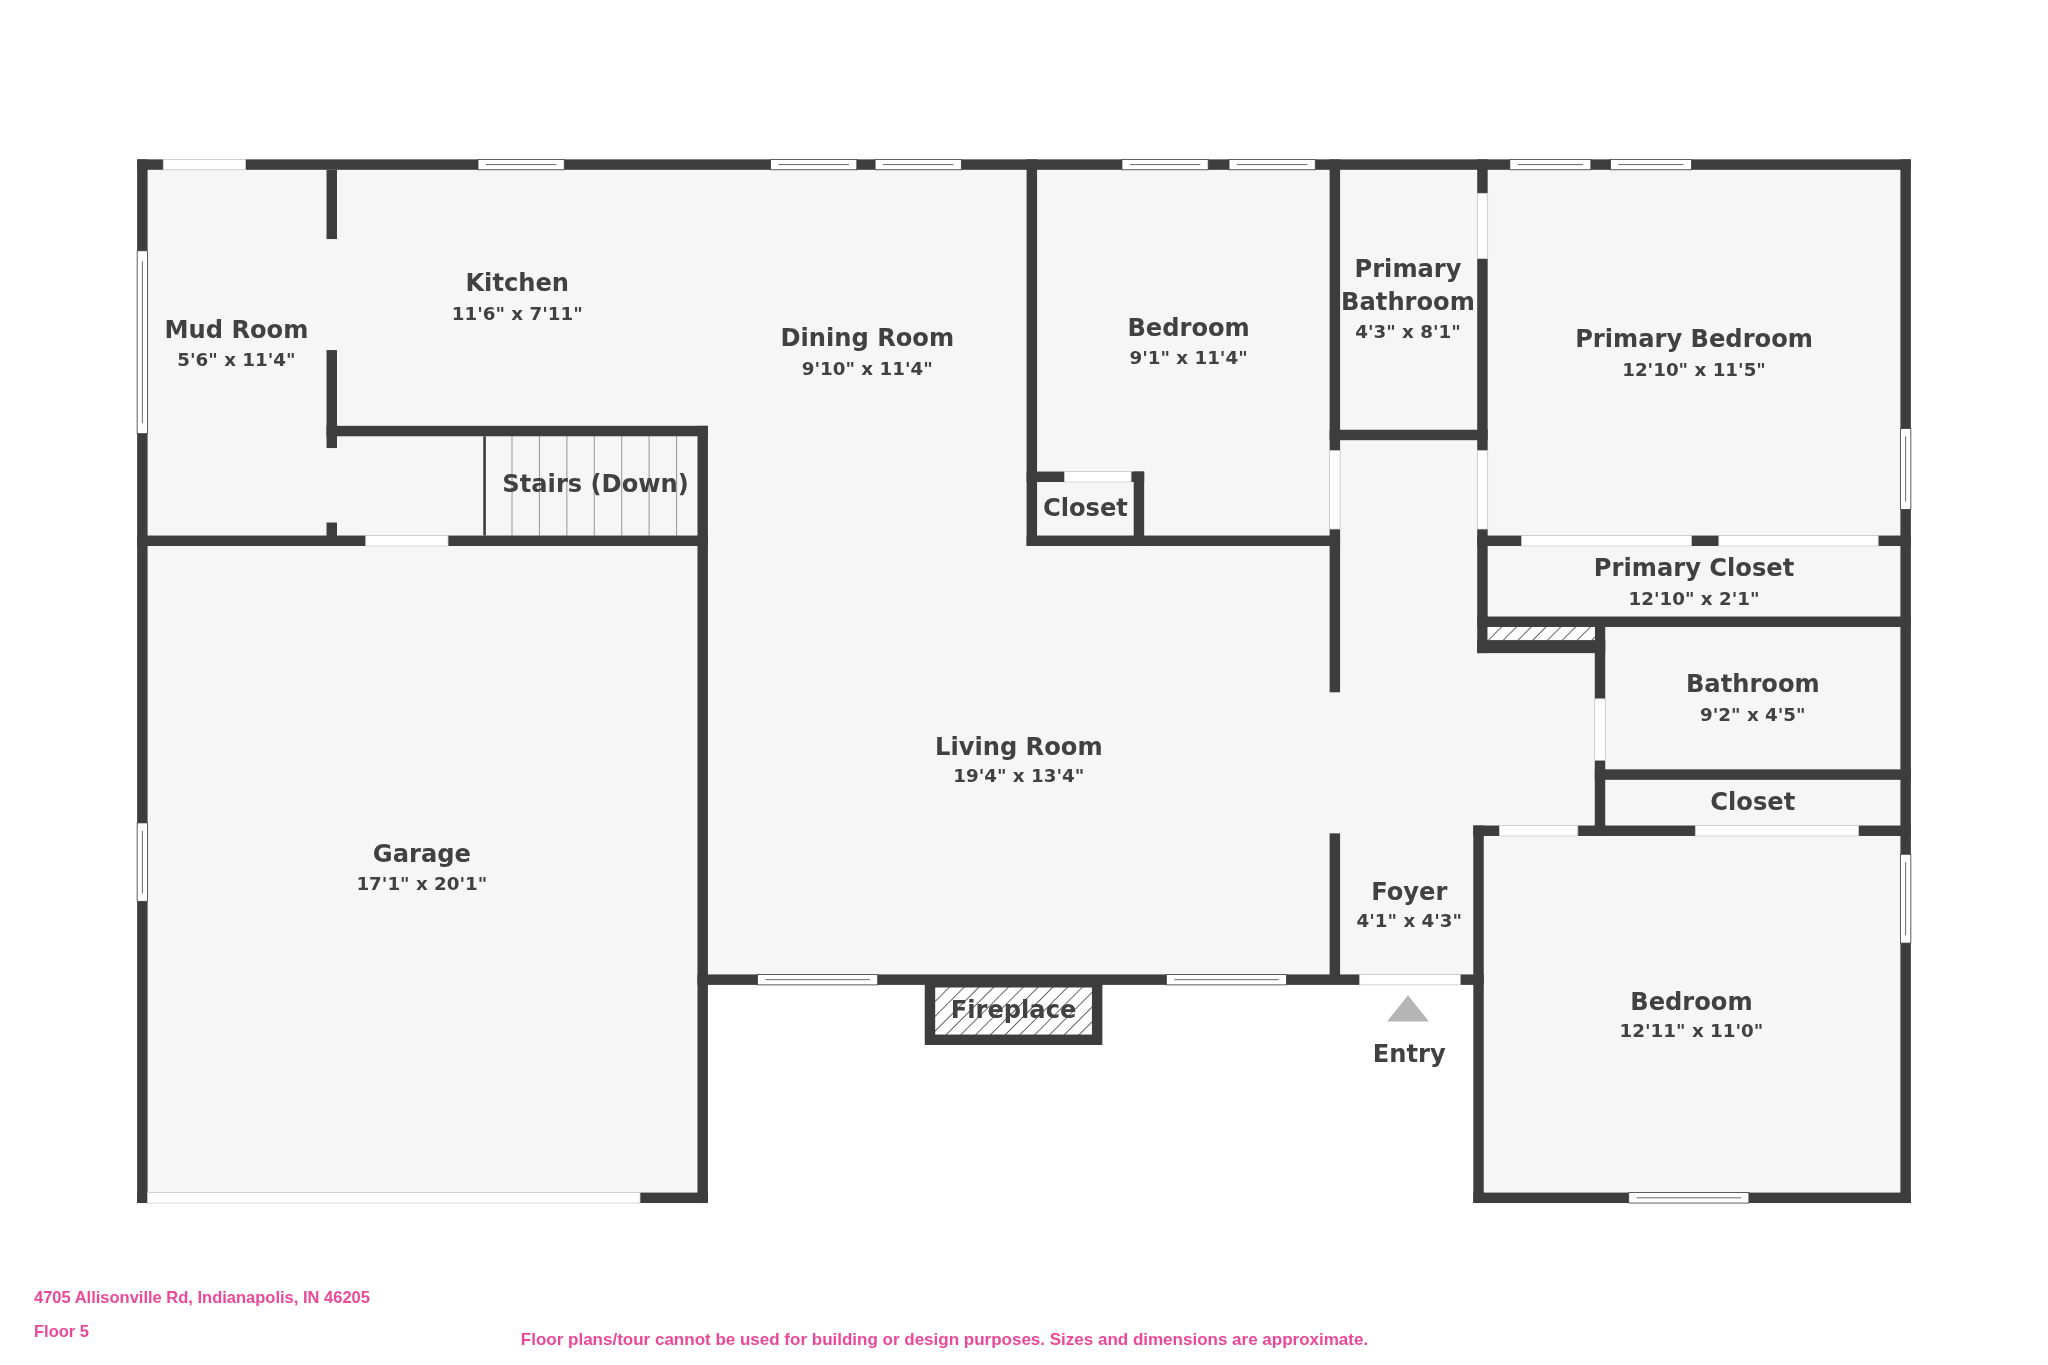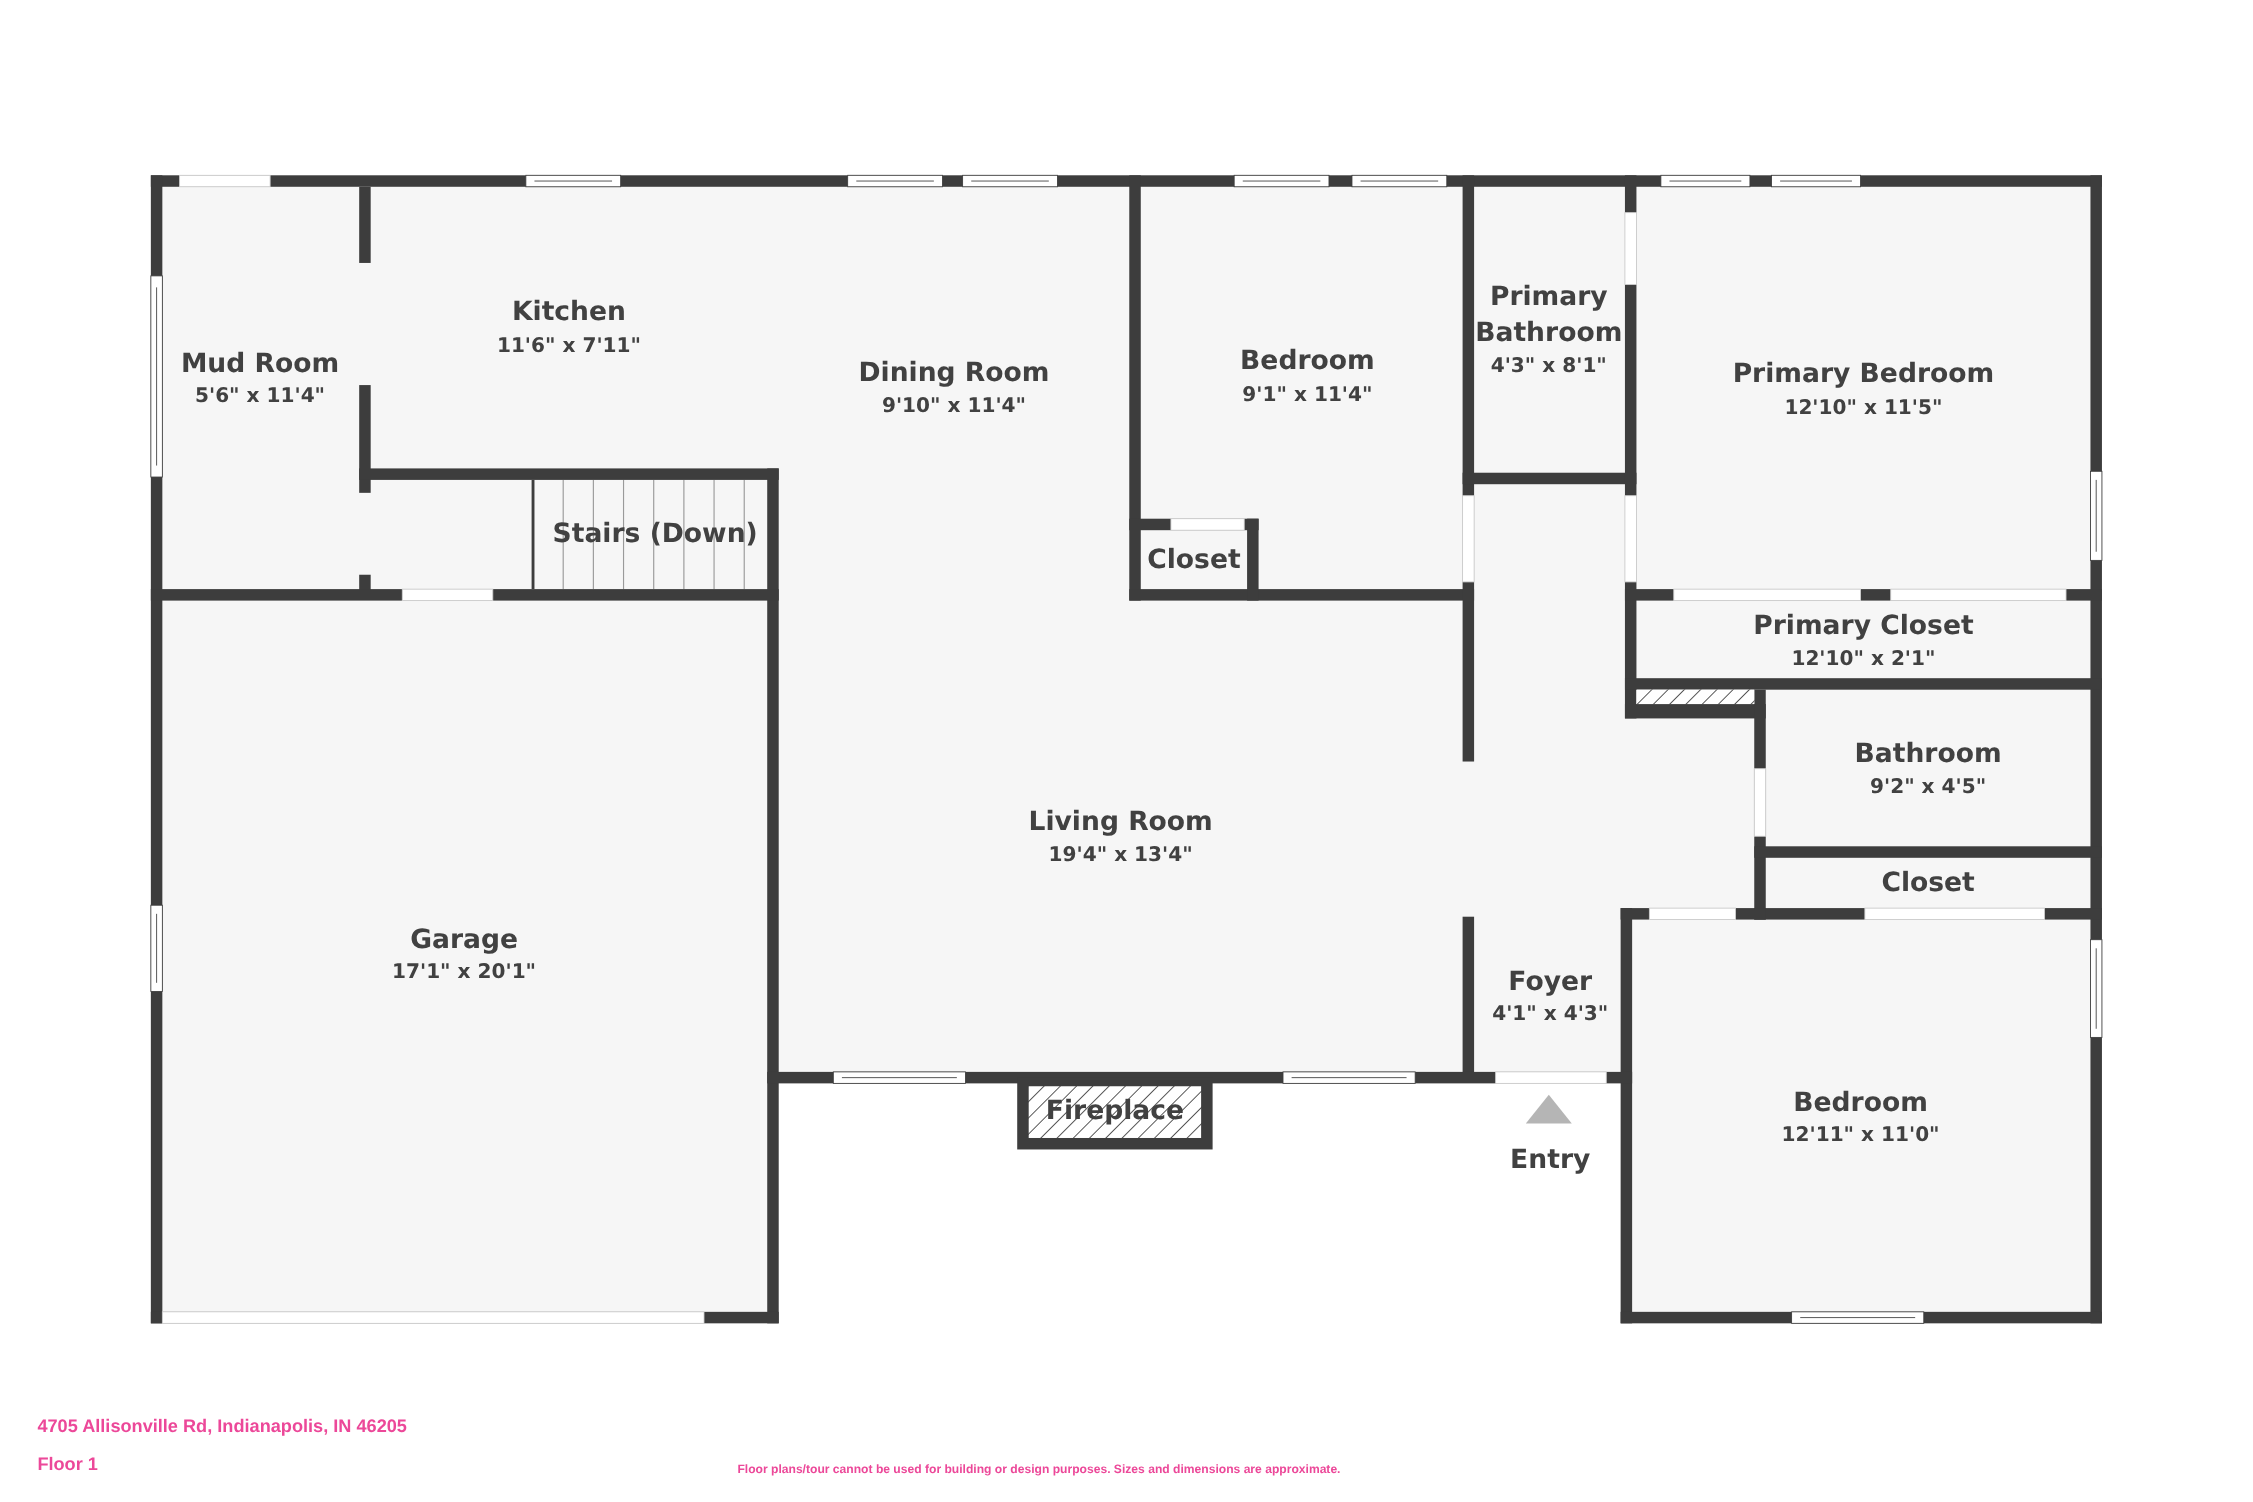--- a/index.html
+++ b/index.html
@@ -3,21 +3,21 @@
 <meta charset="utf-8">
 <style>
   html,body{margin:0;padding:0;background:#ffffff;}
   body{width:2048px;height:1365px;position:relative;overflow:hidden;font-family:"DejaVu Sans","Liberation Sans",sans-serif;}
   svg.plan{position:absolute;left:0;top:0;width:2048px;height:1365px;}
   .room-name{font-family:"DejaVu Sans","Liberation Sans",sans-serif;font-weight:bold;font-size:18.5px;fill:#414141;text-anchor:middle;}
   .room-dim{font-family:"DejaVu Sans","Liberation Sans",sans-serif;font-weight:bold;font-size:14px;fill:#414141;text-anchor:middle;}
   .footer-text{position:absolute;color:#ec4899;font-family:"Liberation Sans","DejaVu Sans",sans-serif;font-weight:bold;}
   #address{left:34px;top:1288px;font-size:16.5px;}
   #floor{left:34px;top:1322px;font-size:16.5px;}
-  #disclaimer{left:0;width:1889px;text-align:center;top:1330px;font-size:11px;}
+  #disclaimer{left:0;width:1889px;text-align:center;top:1330px;font-size:17px;}
 </style>
 </head>
 <body>
 
 <svg class="plan" viewBox="0 0 1568 1045" preserveAspectRatio="none" xmlns="http://www.w3.org/2000/svg">
   <defs>
     <pattern id="hatch" patternUnits="userSpaceOnUse" width="8" height="8" patternTransform="rotate(45)">
       <rect width="8" height="8" fill="#ffffff"></rect>
       <line x1="0" y1="0" x2="0" y2="8" stroke="#3d3d3d" stroke-width="1.2"></line>
     </pattern>
@@ -182,14 +182,14 @@
     <text class="room-name" x="1295" y="773">Bedroom</text>
     <text class="room-dim" x="1295" y="794">12'11" x 11'0"</text>
   </g>
   <g>
     <text class="room-name" x="776" y="779">Fireplace</text>
   </g>
   <text class="room-name" x="1079" y="813">Entry</text>
 </svg>
 
 <div id="address" class="footer-text">4705 Allisonville Rd, Indianapolis, IN 46205</div>
-<div id="floor" class="footer-text">Floor 1</div>
+<div id="floor" class="footer-text">Floor 5</div>
 <div id="disclaimer" class="footer-text">Floor plans/tour cannot be used for building or design purposes. Sizes and dimensions are approximate.</div>
 
 </body></html>

